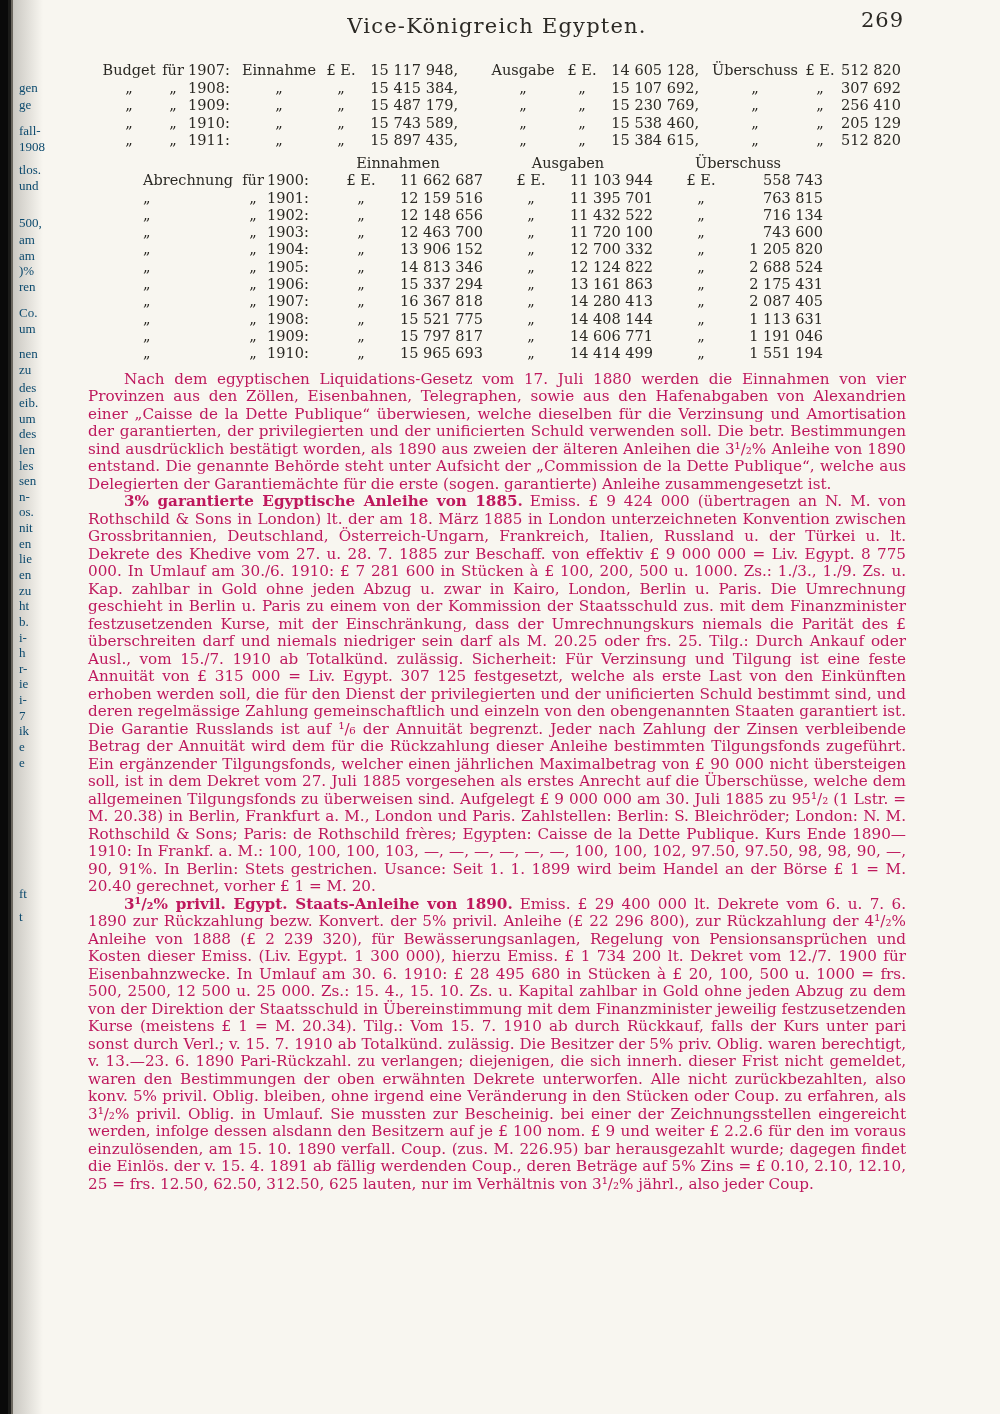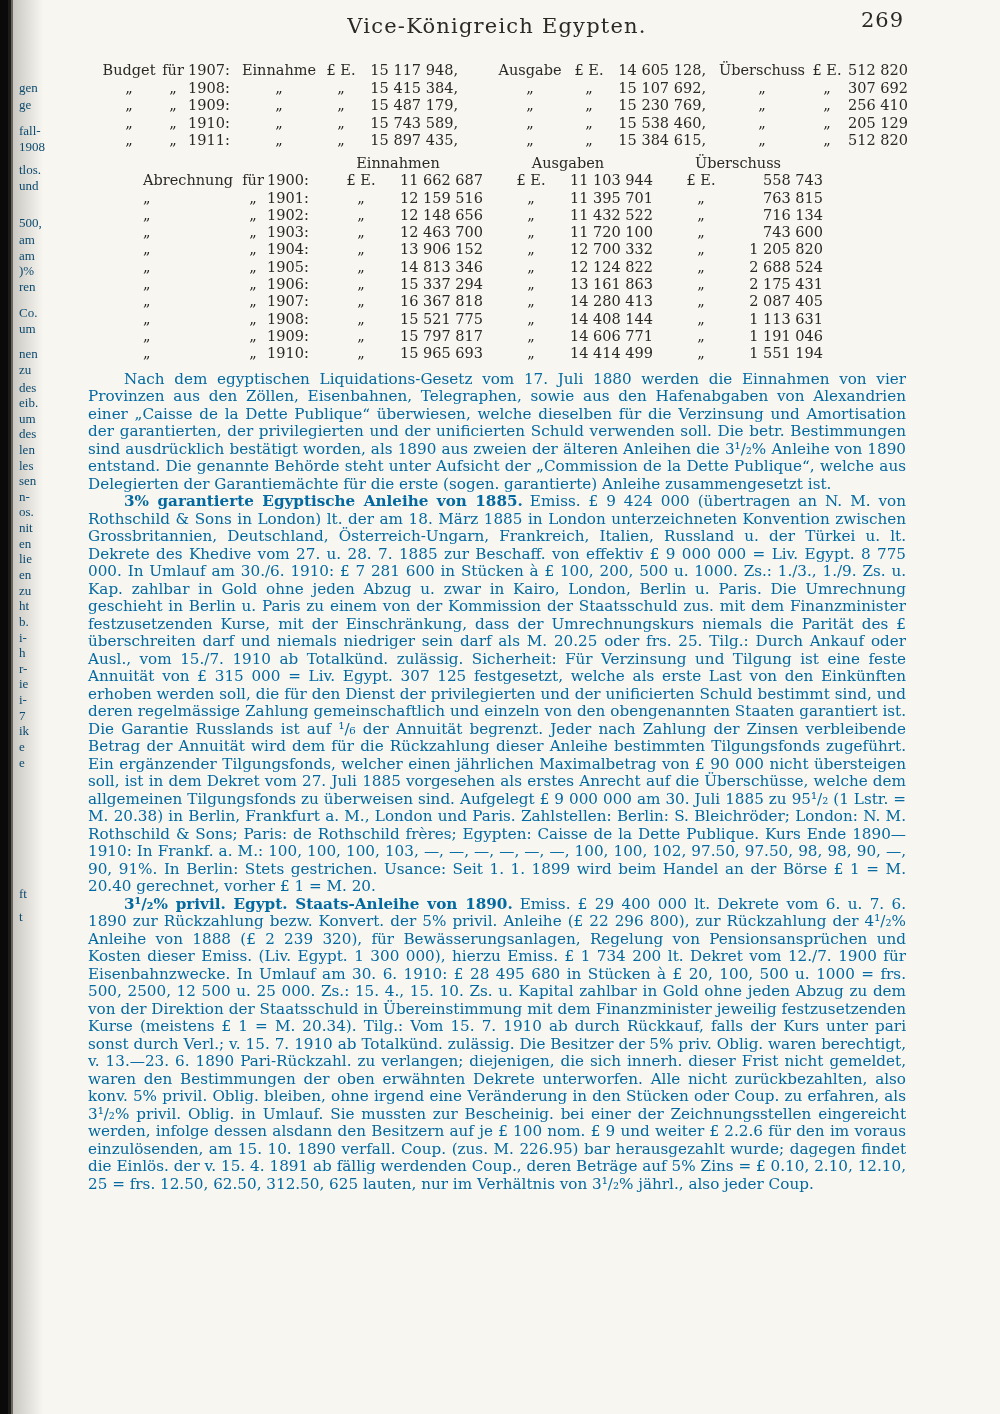--- a/index.html
+++ b/index.html
@@ -28,38 +28,38 @@
 
   .budget { margin-left: 12px; font-size: 14.5px; }
   .b-row { display: flex; line-height: 17.6px; }
   .b-row .c { white-space: pre; }
   .bl1 { width: 58px; text-align: center; }
   .bl2 { width: 30px; text-align: center; }
   .byr { width: 50px; }
   .belbl { width: 82px; text-align: center; }
   .bcur { width: 42px; text-align: center; }
   .bval { width: 96px; text-align: right; }
-  .balbl { width: 76px; text-align: center; margin-left: 34px; }
+  .balbl { width: 76px; text-align: center; margin-left: 27px; }
   .bulbl { width: 88px; text-align: center; margin-left: 12px; }
   .bval2 { width: 58px; text-align: right; }
 
   .a-head { display: flex; margin-left: 55px; font-size: 14.5px; line-height: 17.3px; margin-top: 5px; }
   .a-spacer { width: 170px; }
   .a-h { width: 170px; text-align: center; }
   .abrechnung { margin-left: 55px; font-size: 14.5px; }
   .a-row { display: flex; line-height: 17.3px; }
   .al1 { width: 96px; }
   .al2 { width: 28px; text-align: center; }
   .ayr { width: 46px; }
   .acur { width: 44px; text-align: center; margin-left: 26px; }
   .aval { width: 100px; text-align: right; }
 
   .para {
     margin-top: 8px; font-size: 15.2px; line-height: 17.5px;
-    text-align: justify; text-indent: 36px; color: #0369a1;
+    text-align: justify; text-indent: 36px; color: #be185d;
   }
   .para + .para { margin-top: 0; }
   .para b { margin-right: 7px; }
 </style>
 </head>
 <body>
 
 <div class="page">
   <div class="gutter"></div>
   <div class="edge-shade"></div>

